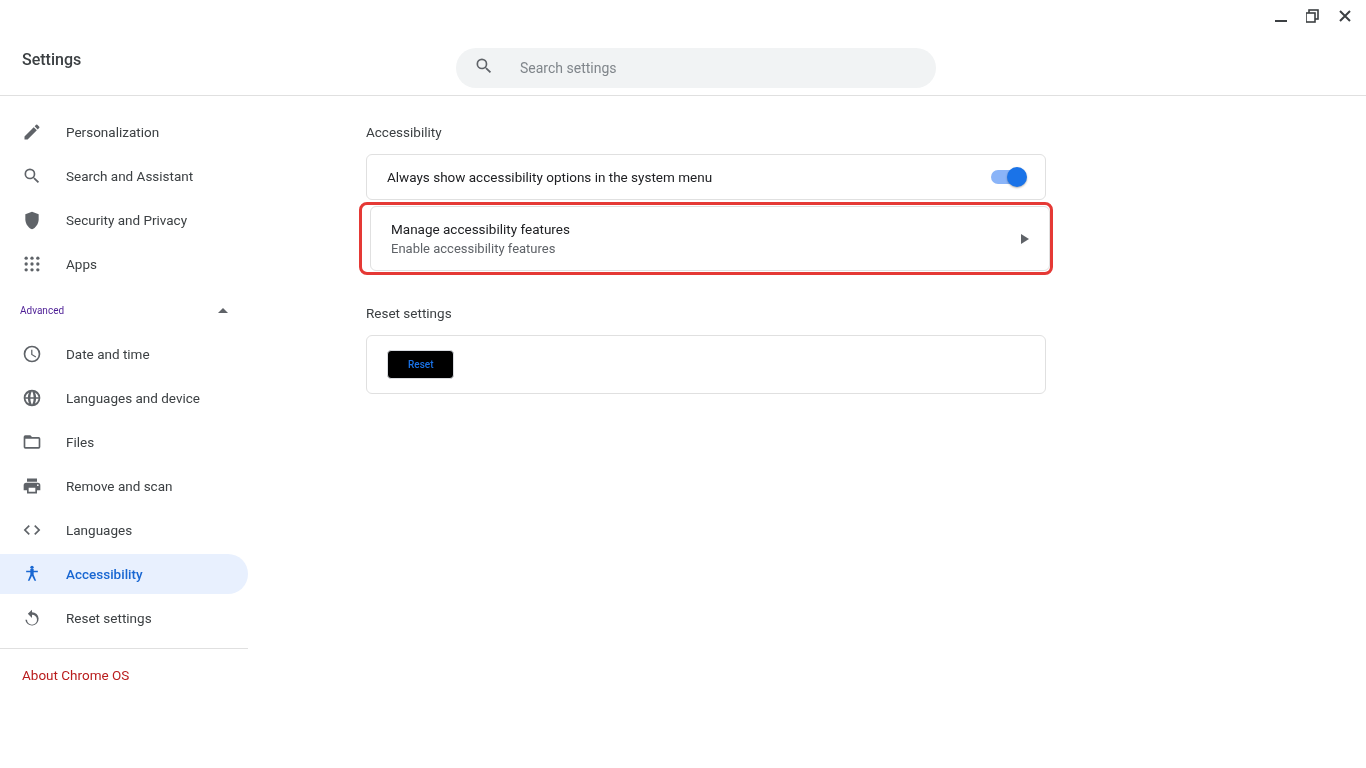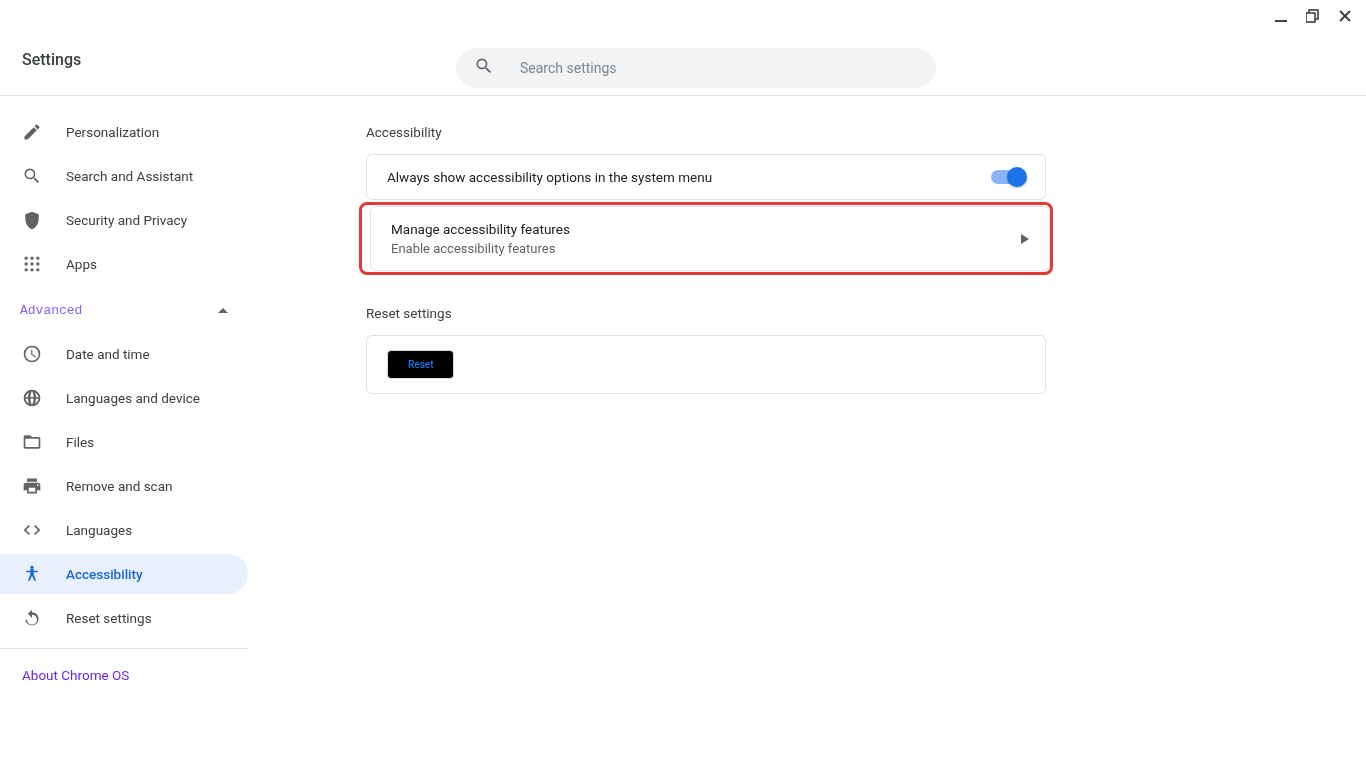--- a/index.html
+++ b/index.html
@@ -73,28 +73,28 @@
     border-radius: 0 20px 20px 0;
   }
   .nav-item.active .label { color:#1967d2; font-weight:500; }
   .nav-item.active .icon svg { fill:#1967d2; }
 
   .nav-section {
     height: 40px; display:flex; align-items:center; justify-content:space-between;
     padding: 0 20px; cursor:pointer;
     margin-top: 6px;
   }
-  .nav-section .label { font-size:13px; color:#8b5cf6;font-family:Liberation Mono, monospace; }
+  .nav-section .label { font-size:10px; color:#4c1d95; }
   .nav-section .chev svg { width:10px; height:10px; fill:#5f6368; }
 
   .sidebar-divider { height:1px; background:#e0e0e0; margin: 10px 0 0 0; }
 
   .about {
     padding: 18px 0 0 22px;
-    font-size: 13.5px; color:#6d28d9; cursor:pointer;
+    font-size: 13.5px; color:#b91c1c; cursor:pointer;
   }
 
   
   .section-title {
     font-size: 13.5px; color:#3c4043; margin-bottom: 14px;
   }
   .card {
     width: 680px;
     border: 1px solid #e0e0e0;
     border-radius: 6px;

